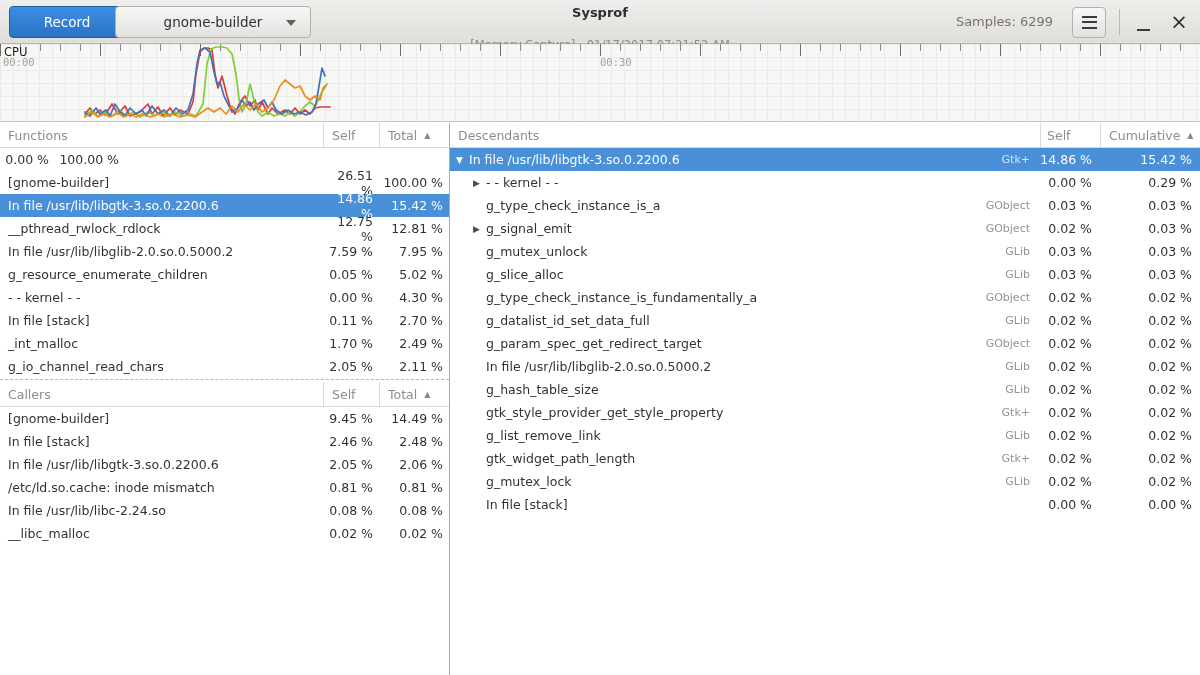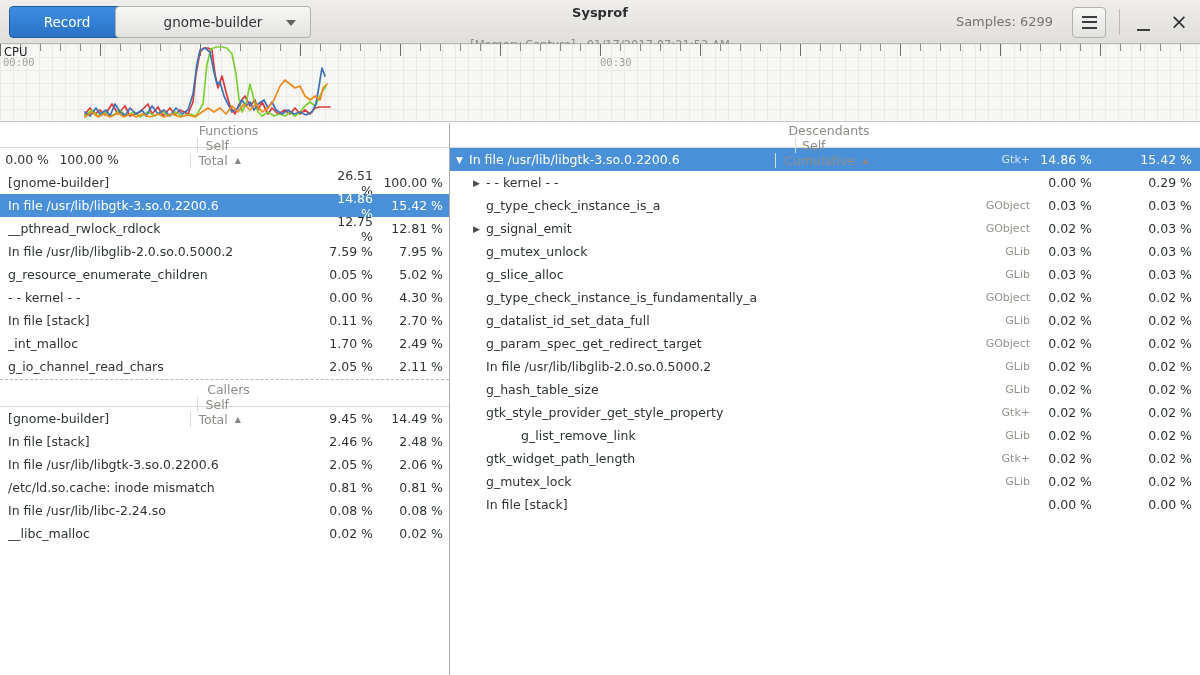--- a/index.html
+++ b/index.html
@@ -68,21 +68,21 @@
   .cpu-label { position:absolute; left:4px; top:1px; font-size:11.5px; color:#1d1d1d; }
   .time-label { position:absolute; top:12px; font-family:"DejaVu Sans Mono","Liberation Mono",monospace;
     font-size:10.5px; color:#a3a19d; }
   .graph svg { position:absolute; left:0; top:0; }
   
   .main { position:absolute; left:0; top:123px; width:1200px; height:552px; background:#fff; }
   .pane-divider { position:absolute; left:449px; top:0; width:1px; height:552px; background:#aeacaa; }
   .left-pane  { position:absolute; left:0; top:0; width:449px; height:552px; }
   .right-pane { position:absolute; left:450px; top:0; width:750px; height:552px; }
   .thead { display:flex; height:25px; align-items:center; color:#8f8d88;
-    border-bottom:1px solid #dbdad7; background:#fff;flex-direction:column; }
+    border-bottom:1px solid #dbdad7; background:#fff; }
   .thead .name-col { flex:1; padding-left:8px; }
   .col-sep { border-left:1px solid #dbdad7; height:25px; display:flex; align-items:center; }
   .self-col  { width:56px; padding-left:8px; }
   .total-col { width:70px; padding-left:8px; }
   .rself-col { width:60px;  padding-left:6px; }
   .rcum-col  { width:100px; padding-left:8px; }
   .sort-arrow { font-size:8px; color:#8a8884; margin-left:7px; }
   .rows {}
   .trow { display:flex; height:23px; align-items:center; background:#fff; }
   .trow.selected { background:#4a90d9; color:#ffffff; }
@@ -417,21 +417,21 @@
         <div class="trow">
           <div class="cell-name" style="padding-left: 23px;">
             <div class="expander"></div>
             <div style="flex: 1 1 0%; overflow: hidden; white-space: nowrap;">gtk_style_provider_get_style_property</div>
             <div class="badge">Gtk+</div>
           </div>
           <div class="cell-rself">0.02 %</div>
           <div class="cell-rcum">0.02 %</div>
         </div>
         <div class="trow">
-          <div class="cell-name" style="padding-left: 23px; gap: 35px;">
+          <div class="cell-name" style="padding-left: 23px;">
             <div class="expander"></div>
             <div style="flex: 1 1 0%; overflow: hidden; white-space: nowrap;">g_list_remove_link</div>
             <div class="badge">GLib</div>
           </div>
           <div class="cell-rself">0.02 %</div>
           <div class="cell-rcum">0.02 %</div>
         </div>
         <div class="trow">
           <div class="cell-name" style="padding-left: 23px;">
             <div class="expander"></div>

